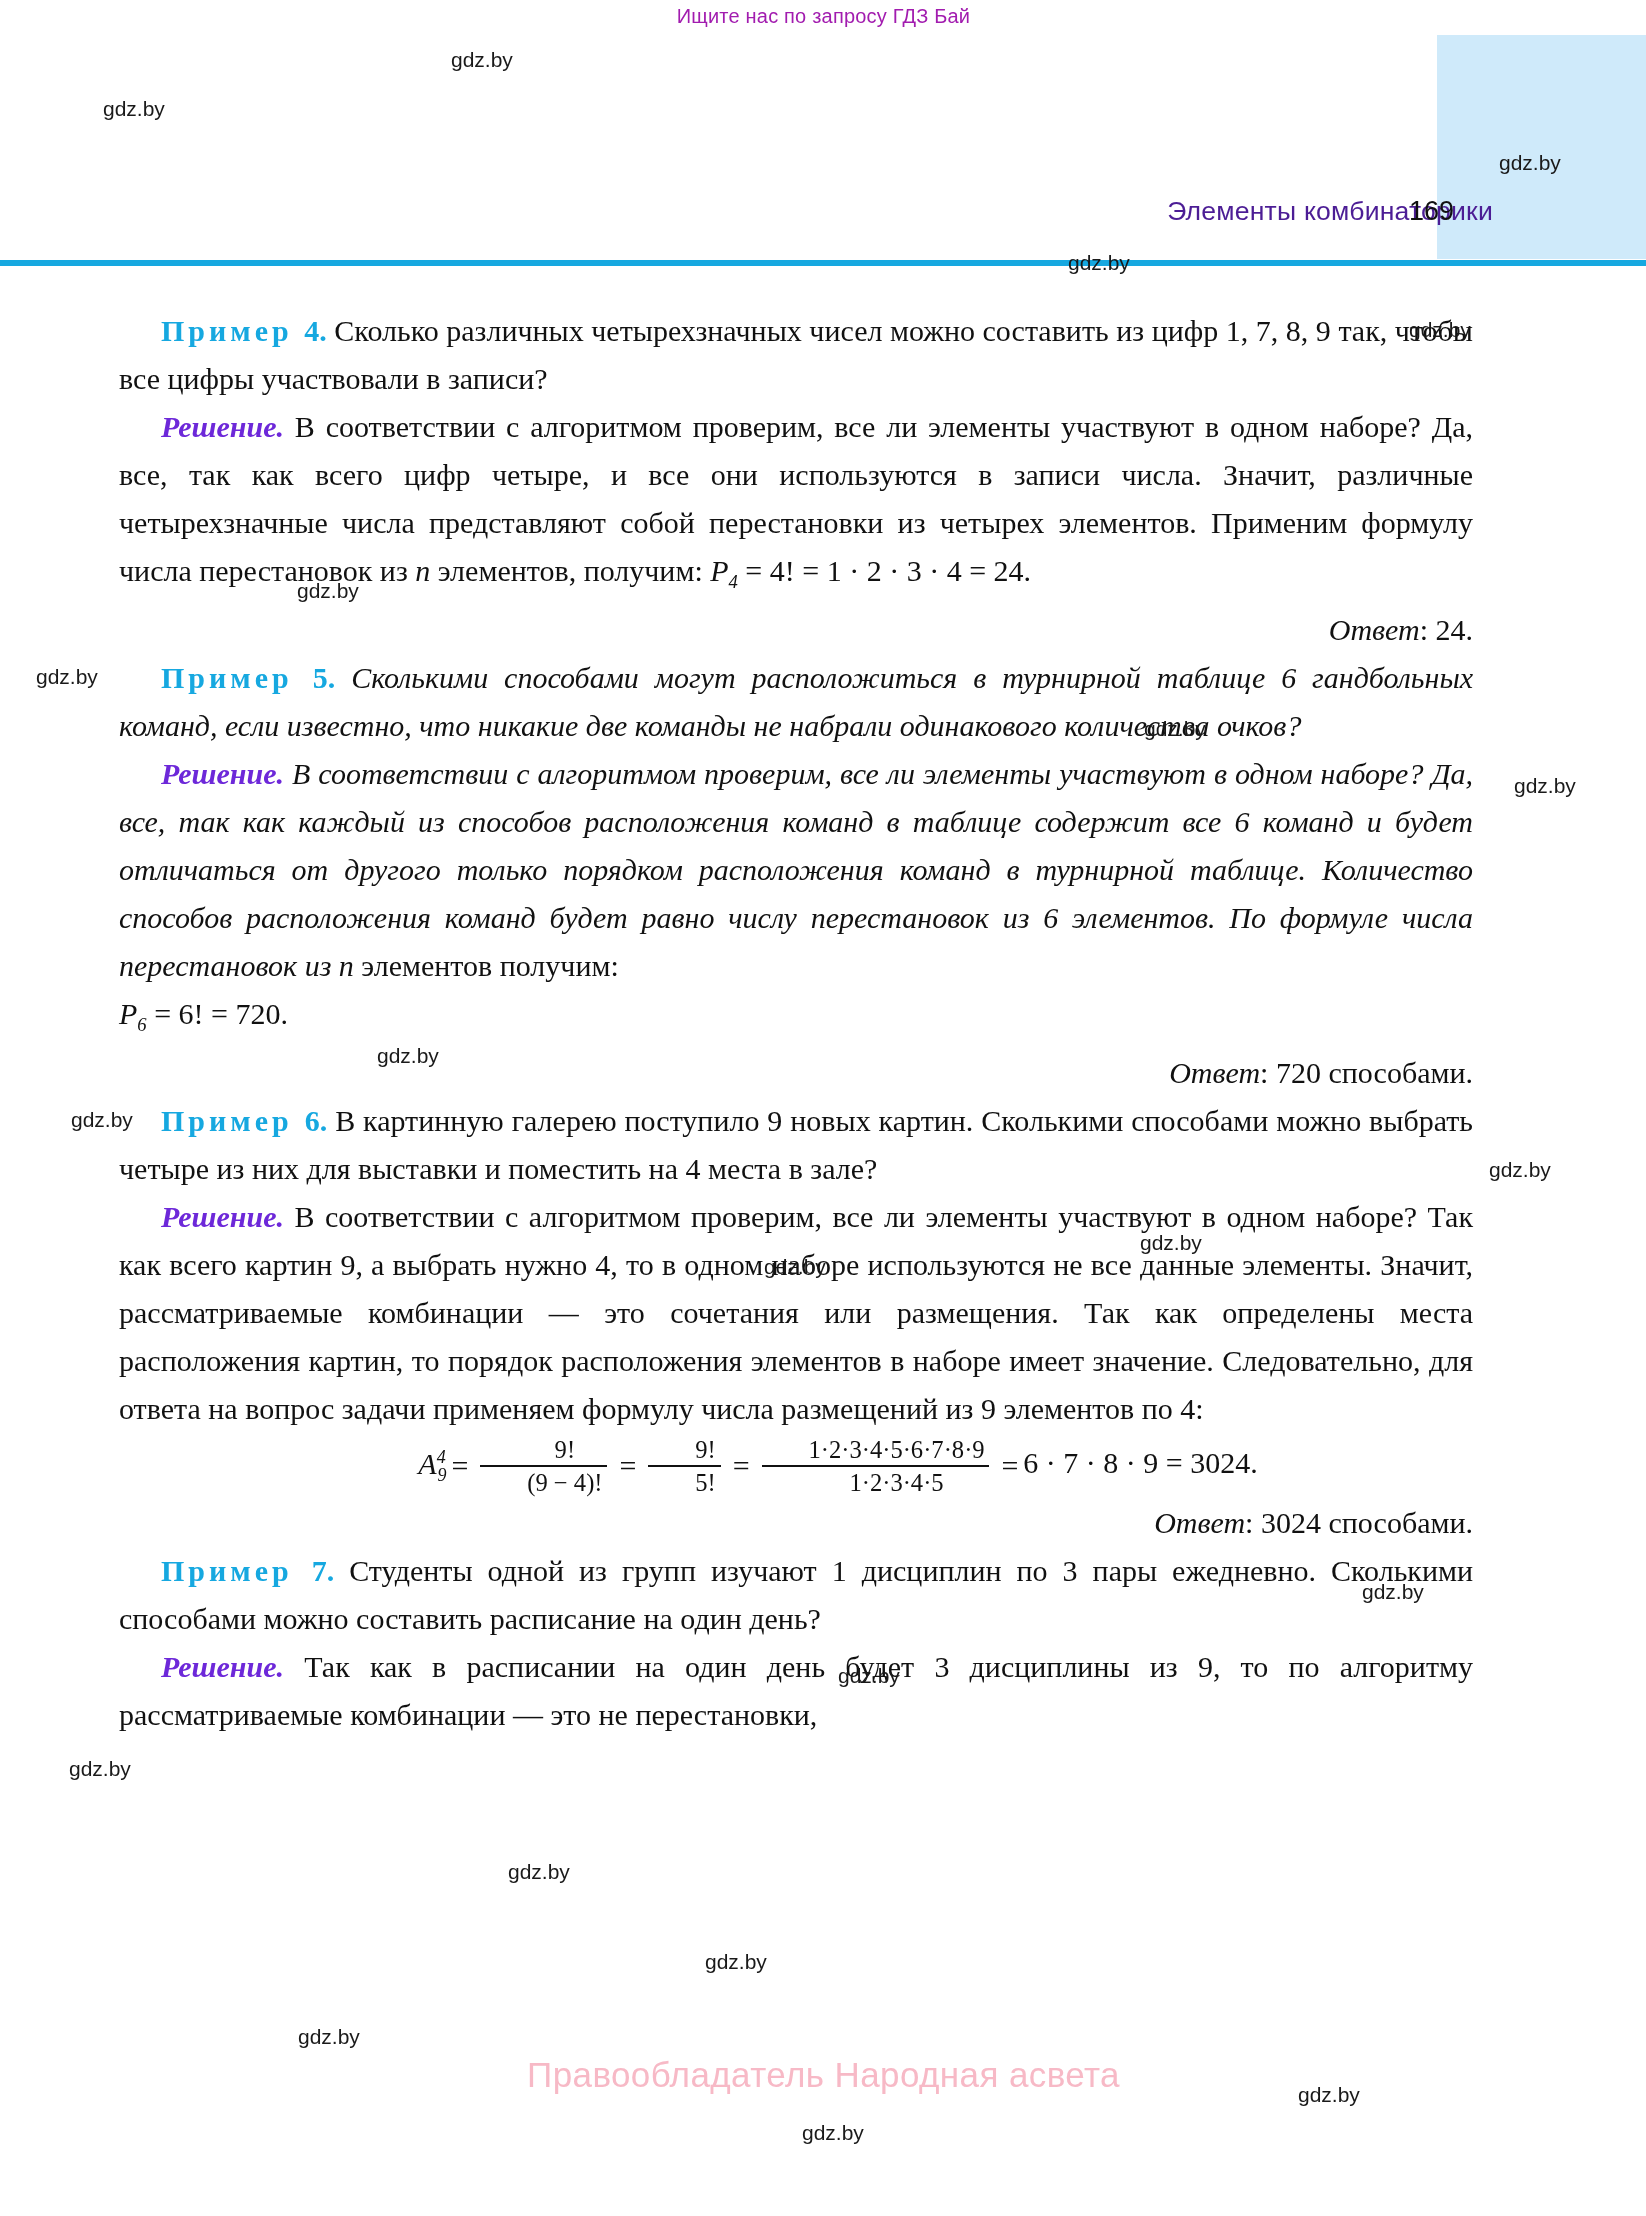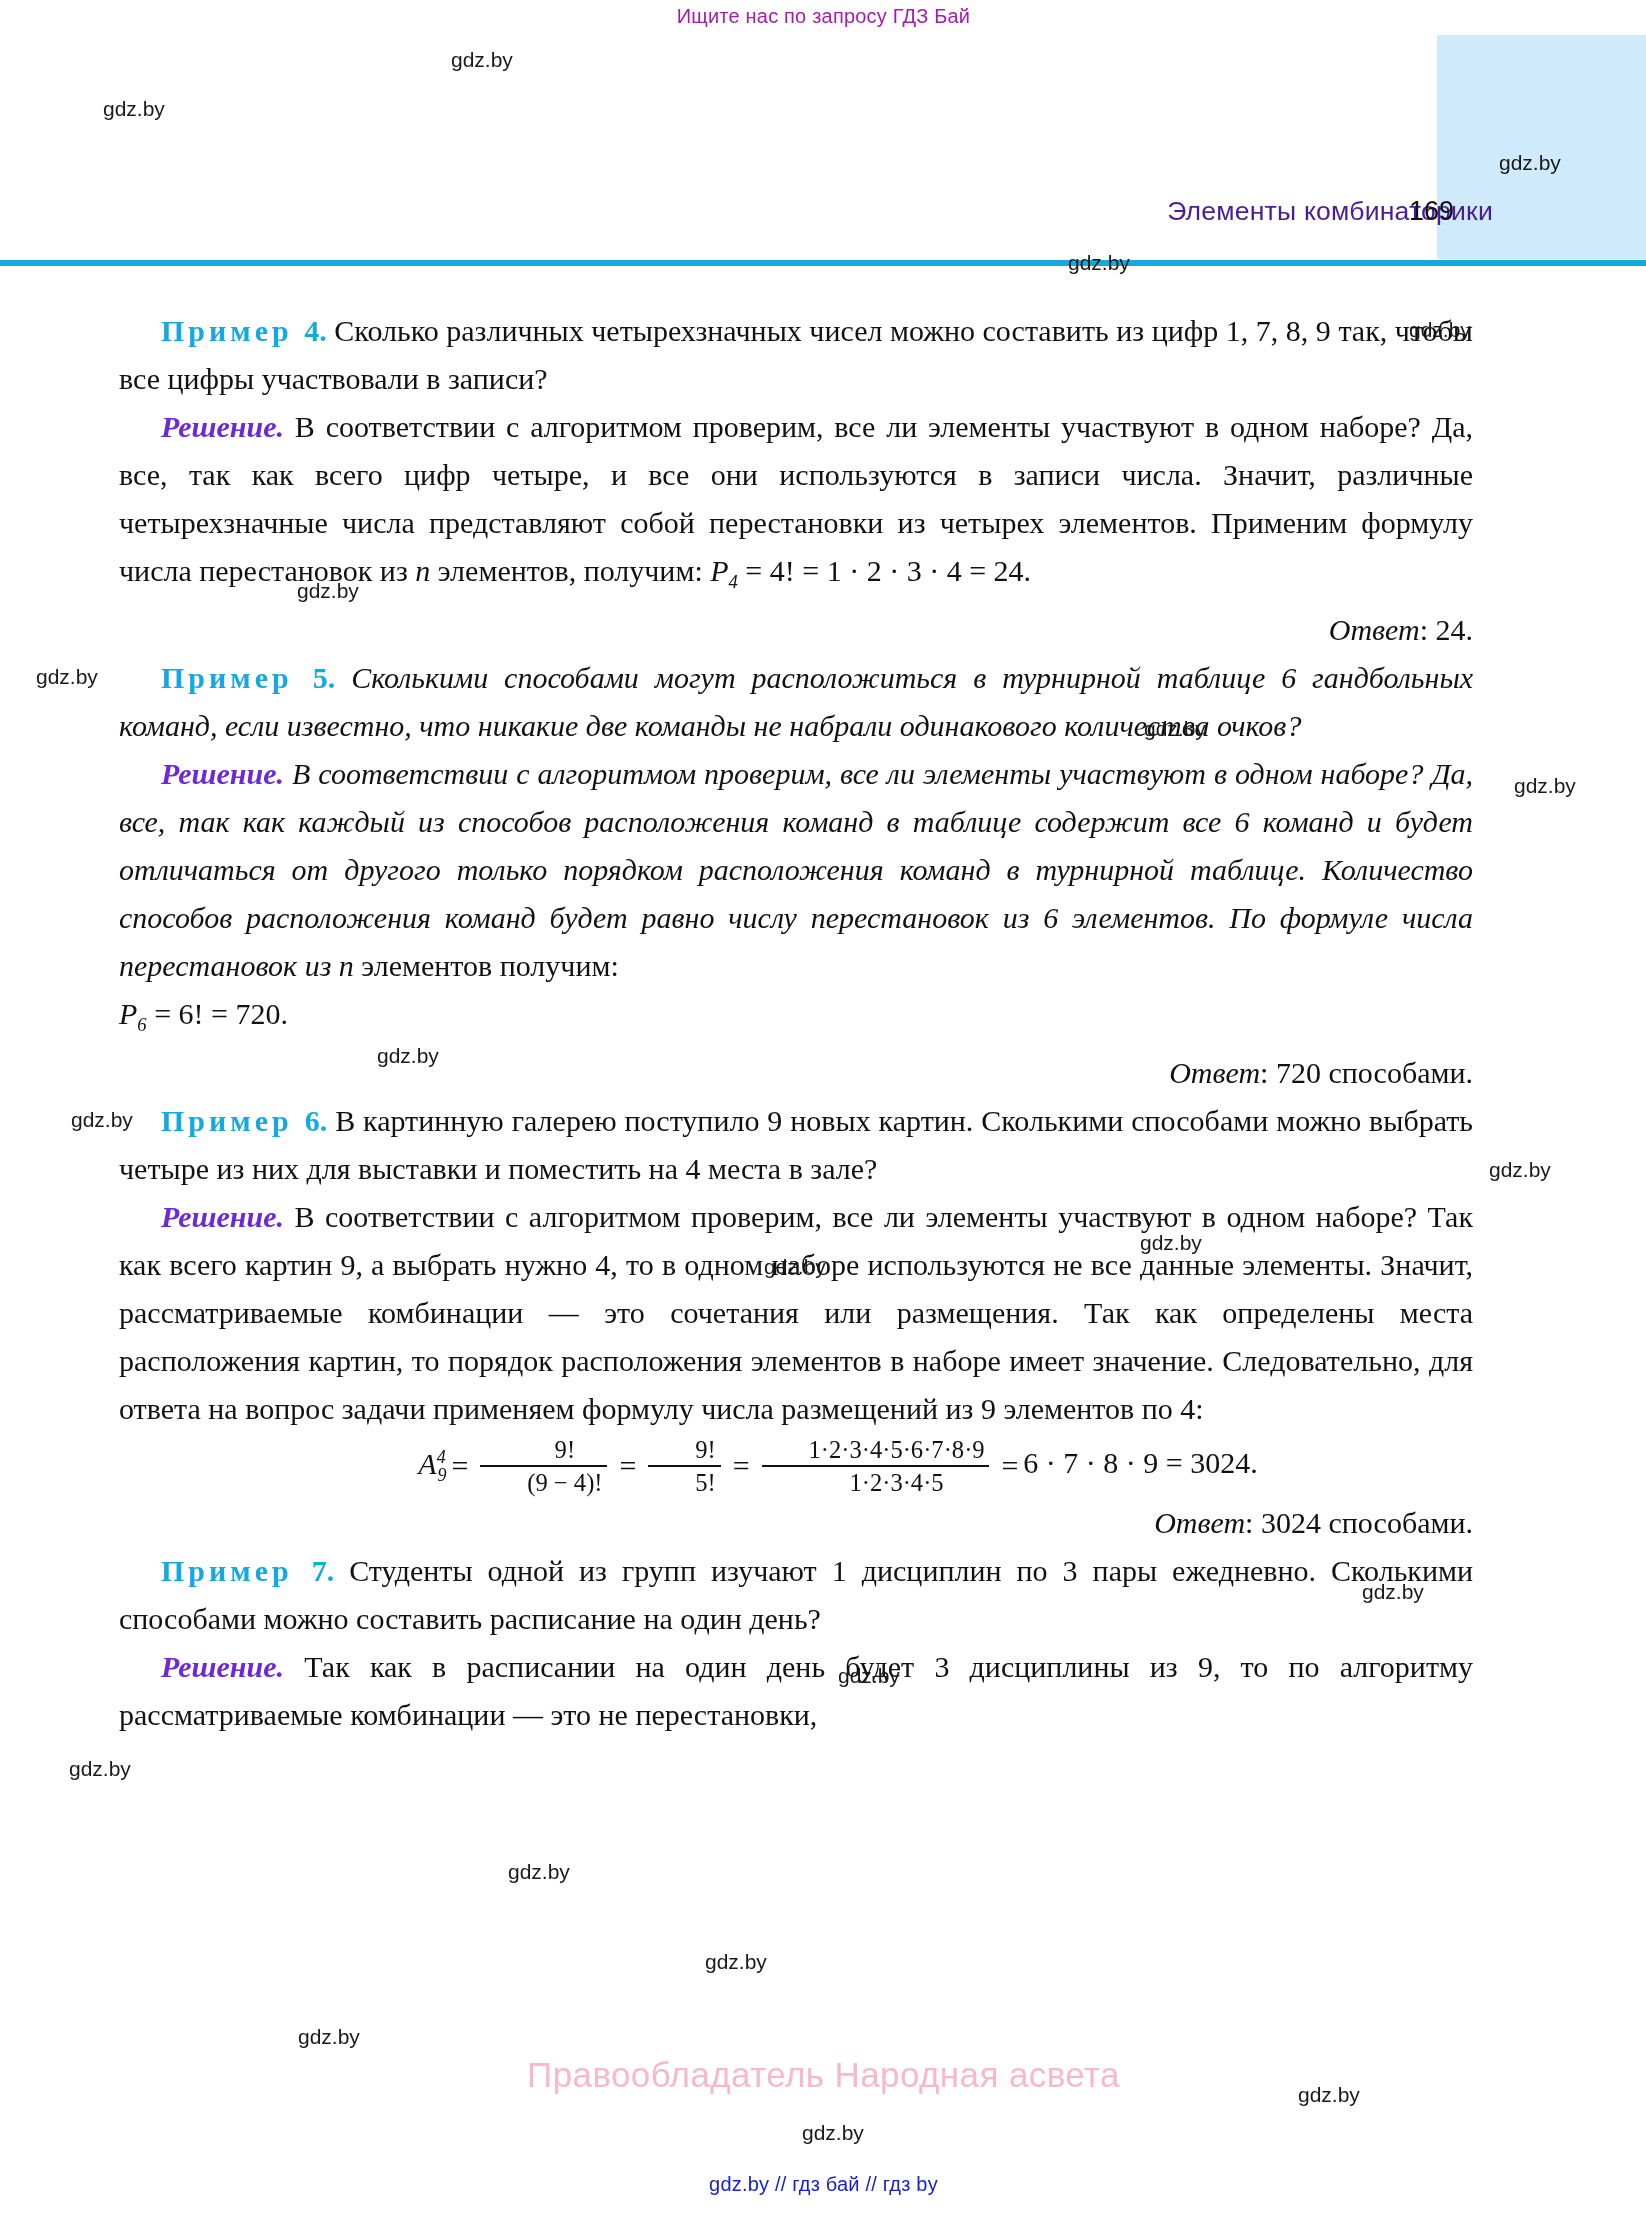--- a/index.html
+++ b/index.html
@@ -229,21 +229,20 @@
     </p>
 
     <p>
       <span class="lbl-solution">Решение.</span>
       <span>Так как в расписании на один день будет 3 дисциплины из 9, то по алгоритму рассматриваемые комбинации — это не перестановки,</span>
     </p>
 
   </div>
 
   <div class="copyright">Правообладатель Народная асвета</div>
-  <div class="bottom-links">gdz.by  //  гдз бай  //  гдз by</div>
 
   <div id="wm-layer">
       <div class="wm" style="left: 451px; top: 48px;">gdz.by</div>
       <div class="wm" style="left: 103px; top: 97px;">gdz.by</div>
       <div class="wm" style="left: 1499px; top: 151px;">gdz.by</div>
       <div class="wm" style="left: 1068px; top: 251px;">gdz.by</div>
       <div class="wm" style="left: 1409px; top: 318px;">gdz.by</div>
       <div class="wm" style="left: 297px; top: 579px;">gdz.by</div>
       <div class="wm" style="left: 36px; top: 665px;">gdz.by</div>
       <div class="wm" style="left: 1144px; top: 717px;">gdz.by</div>

